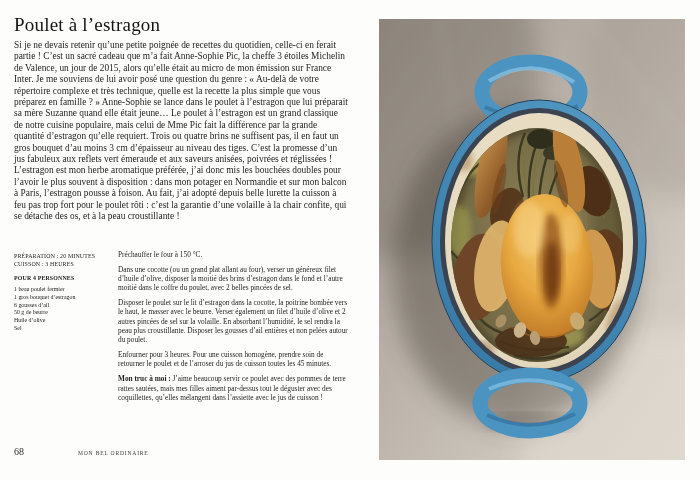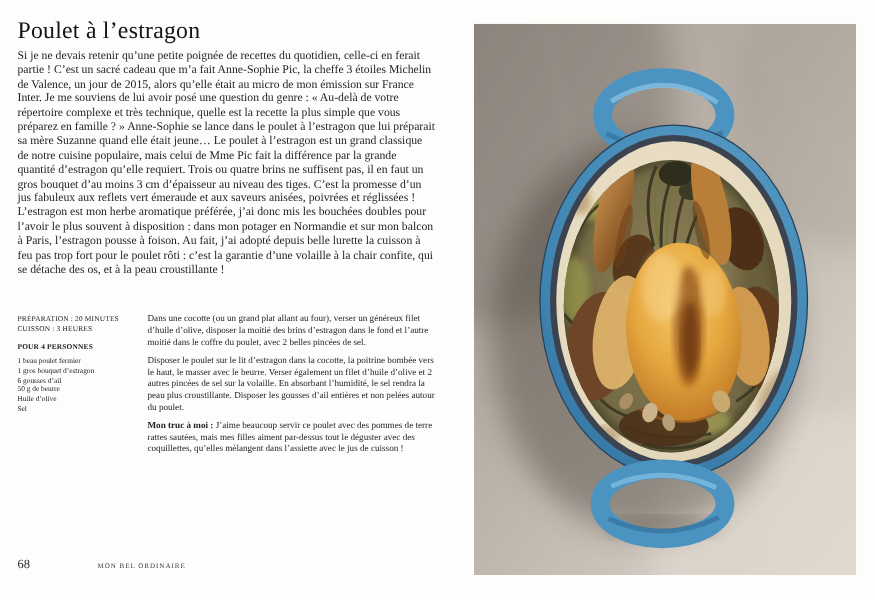--- a/index.html
+++ b/index.html
@@ -43,22 +43,24 @@
       <div class="servings">POUR 4 PERSONNES</div>
       <div class="ingredient">1 beau poulet fermier</div>
       <div class="ingredient">1 gros bouquet d’estragon</div>
       <div class="ingredient">6 gousses d’ail</div>
       <div class="ingredient">50 g de beurre</div>
       <div class="ingredient">Huile d’olive</div>
       <div class="ingredient">Sel</div>
     </div>
 
     <div class="steps-col">
+      <p>Préchauffer le four à 150 °C.</p>
       <p>Dans une cocotte (ou un grand plat allant au four), verser un généreux filet d’huile d’olive, disposer la moitié des brins d’estragon dans le fond et l’autre moitié dans le coffre du poulet, avec 2 belles pincées de sel.</p>
       <p>Disposer le poulet sur le lit d’estragon dans la cocotte, la poitrine bombée vers le haut, le masser avec le beurre. Verser également un filet d’huile d’olive et 2 autres pincées de sel sur la volaille. En absorbant l’humidité, le sel rendra la peau plus croustillante. Disposer les gousses d’ail entières et non pelées autour du poulet.</p>
+      <p>Enfourner pour 3 heures. Pour une cuisson homogène, prendre soin de retourner le poulet et de l’arroser du jus de cuisson toutes les 45 minutes.</p>
       <p class="tip"><span class="tip-label">Mon truc à moi : </span><span>J’aime beaucoup servir ce poulet avec des pommes de terre rattes sautées, mais mes filles aiment par-dessus tout le déguster avec des coquillettes, qu’elles mélangent dans l’assiette avec le jus de cuisson !</span></p>
     </div>
 
     <div class="folio">
       <span class="page-number">68</span>
       <span class="running-title">MON BEL ORDINAIRE</span>
     </div>
   </div>
 
   <div class="page-right">

